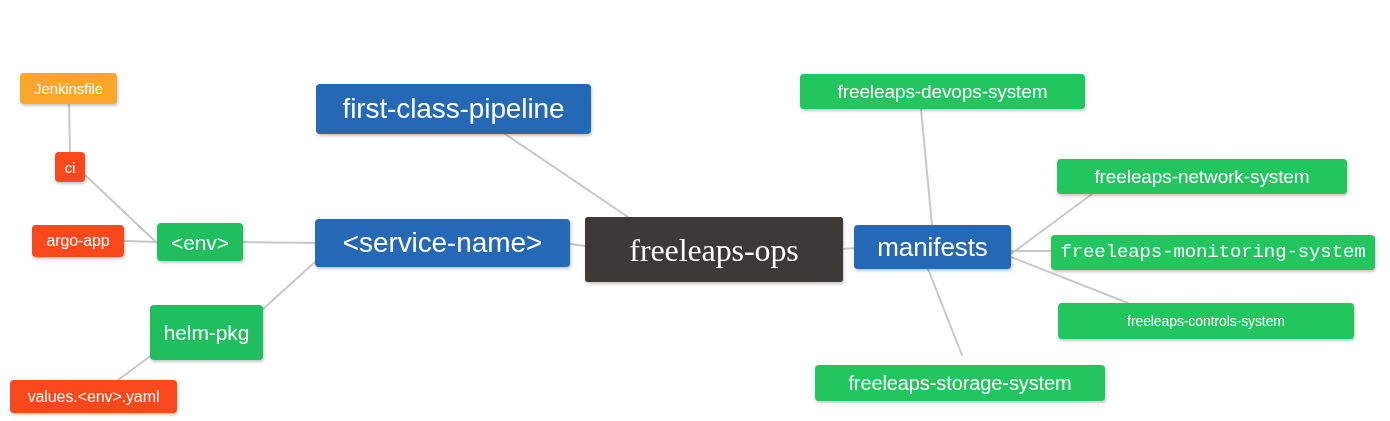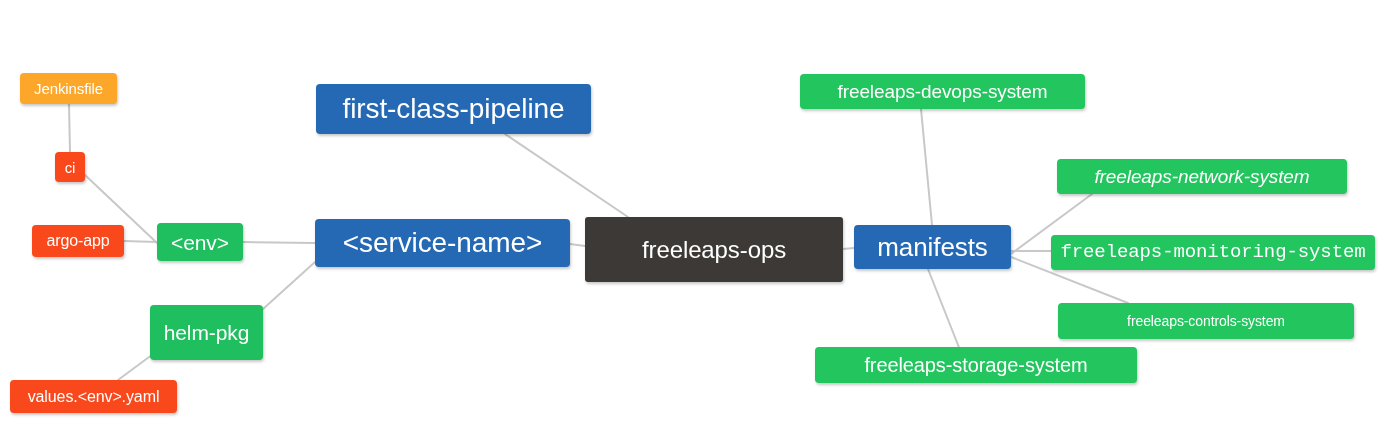--- a/index.html
+++ b/index.html
@@ -82,35 +82,35 @@
       </div>
       <div class="node" style="left: 10px; top: 333px; width: 167px; height: 33px; background: rgb(248, 72, 28); font-size: 16px;">
         <span>values.&lt;env&gt;.yaml</span>
       </div>
       <div class="node" style="left: 316px; top: 37px; width: 275px; height: 50px; background: rgb(37, 105, 180); font-size: 28px;">
         <span>first-class-pipeline</span>
       </div>
       <div class="node" style="left: 315px; top: 172px; width: 255px; height: 48px; background: rgb(37, 105, 180); font-size: 28px;">
         <span>&lt;service-name&gt;</span>
       </div>
-      <div class="node root" style="left: 585px; top: 170px; width: 258px; height: 65px; background: rgb(60, 57, 54); font-size: 24px;">
+      <div class="node root" style="left: 585px; top: 170px; width: 258px; height: 65px; background: rgb(60, 57, 54); font-size: 32px; font-family: Liberation Serif, serif;">
         <span>freeleaps-ops</span>
       </div>
       <div class="node" style="left: 854px; top: 178px; width: 157px; height: 44px; background: rgb(37, 105, 180); font-size: 26px;">
         <span>manifests</span>
       </div>
       <div class="node" style="left: 800px; top: 27px; width: 285px; height: 35px; background: rgb(34, 197, 94); font-size: 19px;">
         <span>freeleaps-devops-system</span>
       </div>
-      <div class="node" style="left: 1057px; top: 112px; width: 290px; height: 35px; background: rgb(34, 197, 94); font-size: 19px; font-style: italic;">
+      <div class="node" style="left: 1057px; top: 112px; width: 290px; height: 35px; background: rgb(34, 197, 94); font-size: 19px;">
         <span>freeleaps-network-system</span>
       </div>
       <div class="node" style="left: 1051px; top: 188px; width: 324px; height: 35px; background: rgb(34, 197, 94); font-size: 19px; font-family: Liberation Mono, monospace;">
         <span>freeleaps-monitoring-system</span>
       </div>
       <div class="node" style="left: 1058px; top: 256px; width: 296px; height: 36px; background: rgb(34, 197, 94); font-size: 14px;">
         <span>freeleaps-controls-system</span>
       </div>
-      <div class="node" style="left: 815px; top: 300px; width: 322px; height: 36px; background: rgb(34, 197, 94); font-size: 20px;">
+      <div class="node" style="left: 815px; top: 318px; width: 290px; height: 36px; background: rgb(34, 197, 94); font-size: 20px;">
         <span>freeleaps-storage-system</span>
       </div>
     </div>
 </div>
 
 </body></html>

